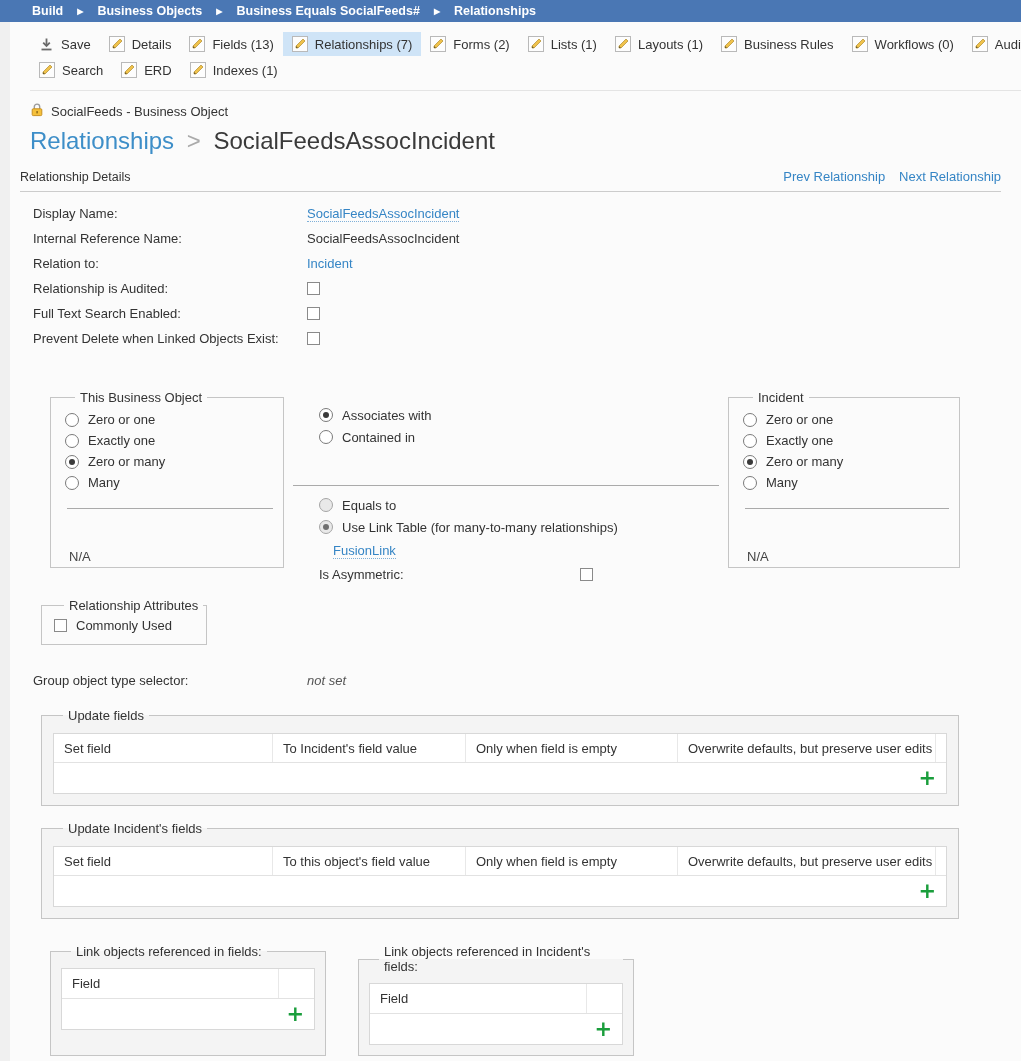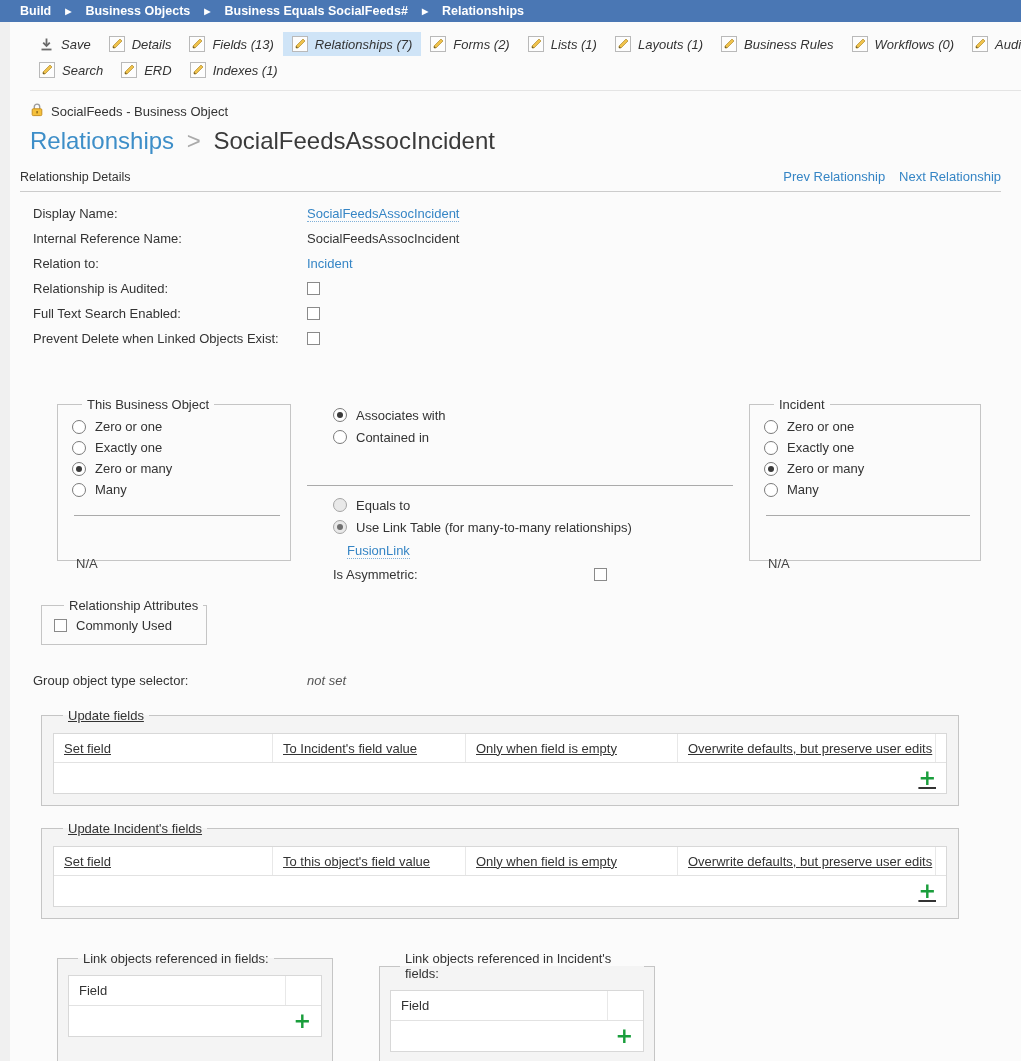--- a/index.html
+++ b/index.html
@@ -9,30 +9,30 @@
     background:#fbfbfb; color:#333;
     font-family:"Liberation Sans", sans-serif; font-size:13px;
   }
   a { text-decoration:none; cursor:pointer; }
   .link { color:#3585c5; }
   .link.dotted { border-bottom:1px dotted #7fb0d8; }
 
   
   .topbar {
     height:22px; background:#4a77b4; color:#fff;
-    display:flex; align-items:center; padding-left:20px;
+    display:flex; align-items:center; padding-left:32px;
     font-weight:bold; font-size:12.5px;
   }
   .topbar .crumb { cursor:pointer; }
   .topbar .arrow { font-size:8px; margin:0 14px; }
 
   .left-strip { position:absolute; left:0; top:22px; width:10px; height:1039px; background:#f0f0f0; }
 
   
-  .toolbar { padding:10px 0 0 30px;font-style:italic; }
+  .toolbar { padding:10px 0 0 30px; }
   .tab-row { display:flex; align-items:center; margin-bottom:2px; }
   .tab { display:inline-flex; align-items:center; gap:7px; padding:4px 9px; color:#333; cursor:pointer; white-space:nowrap; }
   .tab.active { background:#cfe4f7; }
   .tab .ic { display:inline-flex; }
   .toolbar-divider { border-bottom:1px solid #e4e4e4; margin-top:8px; }
 
   
   .obj-header { margin:11px 0 0 30px; display:flex; align-items:center; gap:7px; color:#333; }
   .page-title { margin:7px 0 0 30px; font-size:24px; }
   .pt-section { color:#3d8ec8; cursor:pointer; }
@@ -56,42 +56,42 @@
   
   .cb { display:inline-block; width:13px; height:13px; border:1px solid #8a8a8a; background:#fff; }
   .radio { display:inline-block; width:14px; height:14px; border:1px solid #7a7a7a; border-radius:50%; background:#fff; position:relative; flex:0 0 14px; }
   .radio.checked::after { content:""; position:absolute; left:3px; top:3px; width:6px; height:6px; border-radius:50%; background:#3a3a3a; }
   .radio.disabled { background:#e9e9e9; border-color:#a5a5a5; }
   .radio.disabled.checked::after { background:#707070; }
   .radio-row { display:flex; align-items:center; gap:9px; height:21px; cursor:pointer; }
 
   
   .cardinality { display:flex; margin:30px 0 0 41px; height:196px; }
-  fieldset { border:1px solid #c5c5c5; margin:16px; padding:0; }
+  fieldset { border:1px solid #c5c5c5; margin:9px; padding:0; }
   legend { font-size:13px; color:#333; padding:0 5px; margin-left:10px; }
   .card-box { width:234px; flex:0 0 234px; padding:4px 8px 0 14px; }
   .card-box.right { width:232px; flex:0 0 232px; }
   .card-divider { border:none; border-top:1px solid #aaa; margin:15px 2px 0 2px; }
   .na-text { margin:40px 0 0 4px; color:#444; }
   .mid-col { width:426px; flex:0 0 426px; padding-top:23px; }
   .mid-col .radio-row { padding-left:26px; height:22px; }
   .mid-divider { border:none; border-top:1px solid #aaa; margin:37px 0 8px 0; }
   .fusion-link { display:inline-block; margin:5px 0 0 40px; }
   .asym-row { display:flex; align-items:center; margin-top:8px; padding-left:26px; }
   .asym-row .lbl { width:261px; }
 
   
   .attr-box { margin:21px 0 0 41px; width:166px; padding:5px 0 11px 12px; }
   .attr-box .cb-row { display:flex; align-items:center; gap:9px; cursor:pointer; }
 
   
   .cond-block { margin:23px 0 0 33px; }
 
   
-  .upd-fieldset { margin:15px 0 0 41px; width:752px; background:#f4f4f4; padding:10px 11px 11px 11px;text-decoration:underline; }
+  .upd-fieldset { margin:15px 0 0 41px; width:752px; background:#f4f4f4; padding:10px 11px 11px 11px; }
   .upd-table { background:#fff; border:1px solid #d8d8d8; }
   .upd-head { display:flex; align-items:center; height:29px; border-bottom:1px solid #e2e2e2; }
   .upd-head .hc { padding-left:10px; border-right:1px solid #e8e8e8; height:100%; display:flex; align-items:center; white-space:nowrap; overflow:hidden; }
   .hc.c1 { width:219px; } .hc.c2 { width:193px; } .hc.c3 { width:212px; } .hc.c4 { width:258px; }
   .hc.c5 { flex:1; border-right:none; }
   .upd-body { height:30px; display:flex; justify-content:flex-end; align-items:center; padding-right:10px; }
   .plus { color:#1a9e3c; font-size:21px; font-weight:bold; line-height:18px; cursor:pointer; font-family:"DejaVu Sans", sans-serif; }
 
   
   .link-row { display:flex; gap:14px; margin:16px 0 0 41px; }

